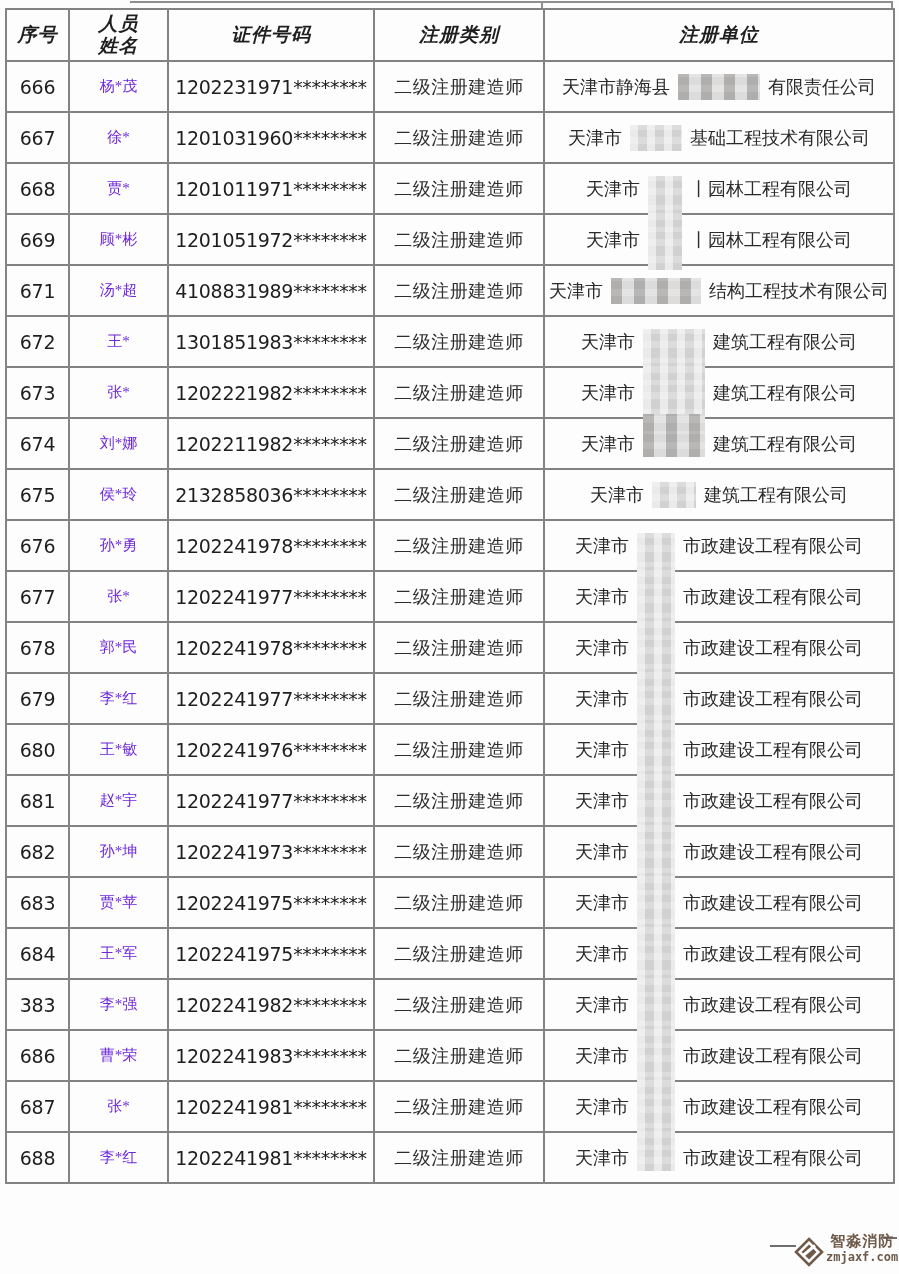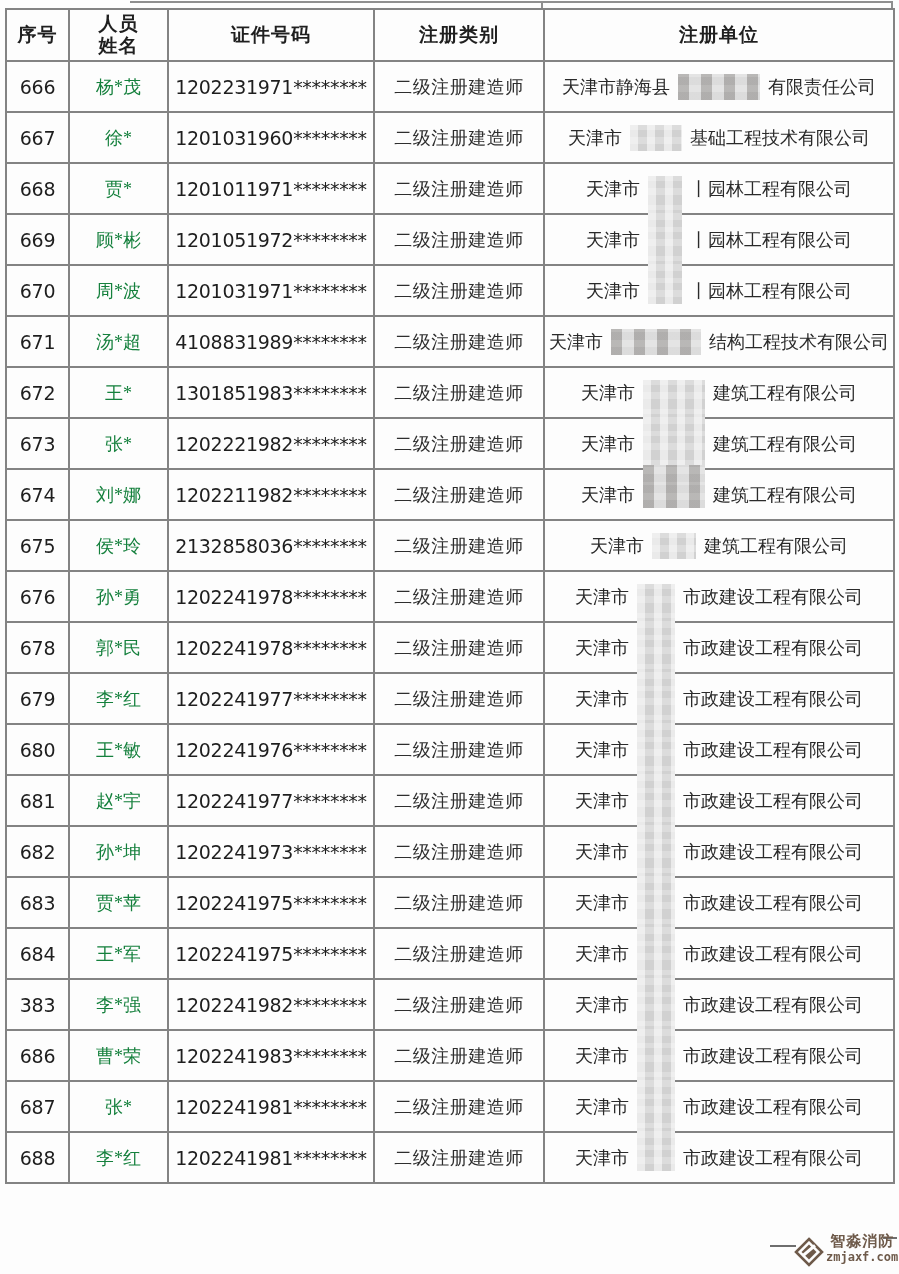--- a/index.html
+++ b/index.html
@@ -20,31 +20,31 @@
     position:absolute;left:5px;top:8px;
     width:888px;
     border-collapse:collapse;
     table-layout:fixed;
   }
   .reg th,.reg td{
     border:2px solid #838383;
     text-align:center;vertical-align:middle;
     padding:0;overflow:visible;
   }
-  .reg thead tr{height:52px;}
+  .reg thead tr{height:52px;font-style:italic;}
   .reg tbody tr{height:51px;}
   .reg th{
     font-size:19px;font-weight:700;letter-spacing:1px;color:#1f1f1f;
     line-height:1.15;
   }
   td.c-serial,td.c-id{
     font-family:"DejaVu Sans","Liberation Sans",sans-serif;
     font-size:19px;letter-spacing:-0.3px;color:#1e1e1e;
   }
-  td.c-name{font-size:18px;color:#15803d;}
+  td.c-name{font-size:15px;color:#6d28d9;}
   td.c-cat{font-size:18px;color:#2e2e2e;letter-spacing:0.5px;}
   td.c-unit{font-size:18px;color:#2a2a2a;}
   .unit-wrap{display:flex;align-items:center;justify-content:center;white-space:nowrap;gap:8px;}
 
   
   .blur{
     position:relative;display:inline-block;
     height:26px;z-index:2;
     background-color:#dcdcdc;
     background-image:
@@ -157,33 +157,20 @@
           <td class="c-cat">二级注册建造师</td>
           <td class="c-unit">
             <span class="unit-wrap">
               <span>天津市</span>
               <span class="blur v-both" style="width: 34px;"></span>
               <span>丨园林工程有限公司</span>
             </span>
           </td>
         </tr>
         <tr>
-          <td class="c-serial">670</td>
-          <td class="c-name">周*波</td>
-          <td class="c-id">1201031971********</td>
-          <td class="c-cat">二级注册建造师</td>
-          <td class="c-unit">
-            <span class="unit-wrap">
-              <span>天津市</span>
-              <span class="blur v-up" style="width: 34px;"></span>
-              <span>丨园林工程有限公司</span>
-            </span>
-          </td>
-        </tr>
-        <tr>
           <td class="c-serial">671</td>
           <td class="c-name">汤*超</td>
           <td class="c-id">4108831989********</td>
           <td class="c-cat">二级注册建造师</td>
           <td class="c-unit">
             <span class="unit-wrap">
               <span>天津市</span>
               <span class="blur ghost" style="width: 90px;"></span>
               <span>结构工程技术有限公司</span>
             </span>
@@ -243,20 +230,33 @@
         </tr>
         <tr>
           <td class="c-serial">676</td>
           <td class="c-name">孙*勇</td>
           <td class="c-id">1202241978********</td>
           <td class="c-cat">二级注册建造师</td>
           <td class="c-unit">
             <span class="unit-wrap">
               <span>天津市</span>
               <span class="blur v-down" style="width: 38px;"></span>
+              <span>市政建设工程有限公司</span>
+            </span>
+          </td>
+        </tr>
+        <tr>
+          <td class="c-serial">677</td>
+          <td class="c-name">张*</td>
+          <td class="c-id">1202241977********</td>
+          <td class="c-cat">二级注册建造师</td>
+          <td class="c-unit">
+            <span class="unit-wrap">
+              <span>天津市</span>
+              <span class="blur v-both" style="width: 38px;"></span>
               <span>市政建设工程有限公司</span>
             </span>
           </td>
         </tr>
         <tr>
           <td class="c-serial">678</td>
           <td class="c-name">郭*民</td>
           <td class="c-id">1202241978********</td>
           <td class="c-cat">二级注册建造师</td>
           <td class="c-unit">

